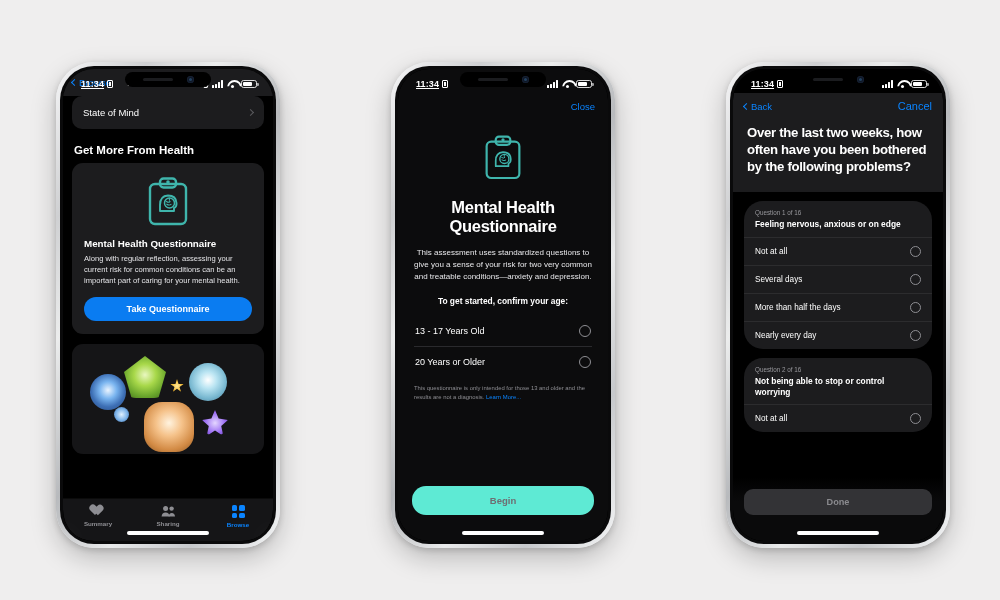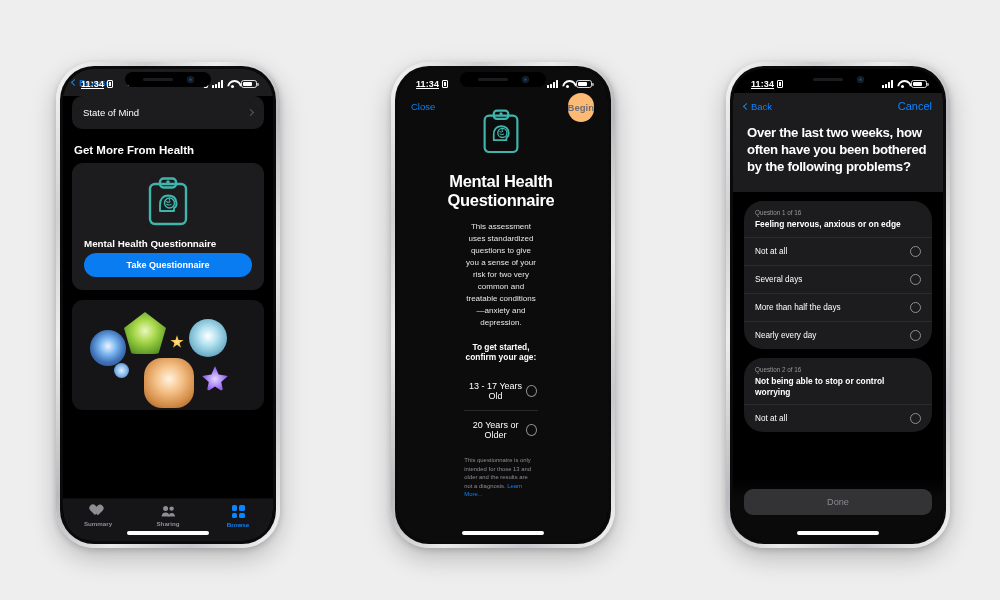--- a/index.html
+++ b/index.html
@@ -135,21 +135,21 @@
   }
   .heart::before{ transform:rotate(-45deg); transform-origin:0 100%; }
   .heart::after{ transform:rotate(45deg); transform-origin:100% 100%; left:-.2px; }
   .people{ width:15px;height:12px; position:relative; }
   .grid4{ width:13px;height:13px; display:grid; grid-template-columns:1fr 1fr;
           grid-template-rows:1fr 1fr; gap:2px; }
   .grid4 i{ background:#0a84ff; border-radius:1.6px; }
 
   
   .sheet2{ position:absolute; inset:0; background:#0c0c0d;
-           border-radius:31px; display:flex; flex-direction:row; }
+           border-radius:31px; display:flex; flex-direction:column; }
   .sheettop{ height:26px; display:flex; align-items:center; justify-content:flex-end;
              padding:0 13px; }
   .closelink{ color:#0a84ff; font-size:9.5px; font-weight:500; }
   .p2body{ flex:1; padding:4px 16px 0; display:flex; flex-direction:column;
            align-items:center; text-align:center; overflow:hidden; }
   .bigicon{ margin:12px 0 13px; }
   .p2title{ color:#fff; font-size:16.5px; font-weight:bold; line-height:1.18;
             letter-spacing:-.3px; margin-bottom:10px; }
   .p2desc{ color:#e6e6e9; font-size:8px; line-height:1.5; margin-bottom:13px; }
   .p2prompt{ color:#fff; font-size:8.4px; font-weight:600; margin-bottom:10px; }
@@ -158,21 +158,21 @@
     display:flex; align-items:center; justify-content:space-between;
     padding:9px 1px; color:#fff; font-size:9px;
   }
   .agerow + .agerow{ border-top:.5px solid #2a2a2d; }
   .radio{ width:12px;height:12px;border-radius:50%;border:1.3px solid #8e8e93; }
   .fineprint{ color:#8e8e93; font-size:5.9px; line-height:1.45; text-align:left;
               width:100%; margin-top:7px; }
   .fineprint a{ color:#0a84ff; text-decoration:none; }
   .p2footer{ padding:0 14px 26px; }
   .greybtn{
-    width:100%; background:#fdba74; color:#6e6e72; border:none;
+    width:100%; background:#5eead4; color:#6e6e72; border:none;
     border-radius:14px; padding:9px 0; font-size:9.5px; font-weight:600;
   }
 
   
   .sheet3{ position:absolute; inset:0; background:#000;
            display:flex; flex-direction:column; border-radius:31px; overflow:hidden; }
   .navbar3{ height:26px; display:flex; align-items:center; justify-content:space-between;
             padding:0 11px; background:#1c1c1e; flex:0 0 auto; }
   .cancellink{ color:#0a84ff; font-size:11px; }
   .q-header{ background:#1c1c1e; padding:6px 14px 16px; }
@@ -187,21 +187,21 @@
     display:flex; align-items:center; justify-content:space-between;
     padding:8px 11px; color:#fff; font-size:8.2px;
     border-top:.5px solid #2c2c2e;
   }
   .radio2{ width:11px;height:11px;border-radius:50%;border:1.2px solid #8e8e93; }
   .p3footer{ position:absolute; left:0; right:0; bottom:0; padding:0 11px 26px;
              background:linear-gradient(to top, #0a0a0b 62%, rgba(10,10,11,0));
              padding-top:12px; z-index:44; }
   .donebtn{
     width:100%; background:#333336; color:#8a8a8e; border:none;
-    border-radius:9px; padding:8px 0; font-size:9.2px; font-weight:400;
+    border-radius:9px; padding:8px 0; font-size:9.2px; font-weight:700;
   }
 </style>
 </head>
 <body>
 
 <div class="stage">
 
   <div class="phone p1">
     <div class="bezel">
       <div class="screen">
@@ -237,20 +237,21 @@
                 <svg width="44" height="50" viewBox="0 0 44 50">
                   <rect x="4" y="7" width="36" height="40" rx="5" fill="none" stroke="#3fb5ac" stroke-width="2.4"></rect>
                   <rect x="14" y="1.5" width="16" height="9" rx="3.5" fill="none" stroke="#3fb5ac" stroke-width="2.4"></rect>
                   <circle cx="22" cy="5" r="1.8" fill="#3fb5ac"></circle>
                   <path d="M14 34 L14 28 Q14 19 22 18.5 Q30 18.5 30.5 26 Q30.8 30 28 31 L28 34 Z" fill="none" stroke="#3fb5ac" stroke-width="1.9" stroke-linejoin="round"></path>
                   <circle cx="23.5" cy="26" r="5" fill="none" stroke="#3fb5ac" stroke-width="1.5"></circle>
                   <path d="M20.5 24.5 q2 1.5 3.5 0 M20.8 27.2 q2.3 1.6 4.2 .2 M23.4 21.3 l0 2" fill="none" stroke="#3fb5ac" stroke-width="1.1" stroke-linecap="round"></path>
                 </svg>
               </div>
               <h3>Mental Health Questionnaire</h3>
+              <p>Along with regular reflection, assessing your current risk for common conditions can be an important part of caring for your mental health.</p>
               <button class="bluebtn">Take Questionnaire</button>
             </div>
 
             <div class="awardcard">
               <div class="badge" style="left:18px;top:30px;width:36px;height:36px;background:radial-gradient(circle at 50% 45%,#eaf4ff 0%,#79b4ef 32%,#3d6fb5 62%,#2b4a7d 100%);"></div>
               <div class="badge" style="left:52px;top:12px;width:42px;height:42px;border-radius:12px;background:radial-gradient(circle at 50% 45%,#e9f7c0 0%,#a8d84a 35%,#6aa62c 68%,#3f6a1a 100%);clip-path:polygon(50% 0%,100% 38%,82% 100%,18% 100%,0% 38%);"></div>
               <div class="badge" style="left:98px;top:35px;width:14px;height:14px;background:radial-gradient(circle,#ffe89a 0%,#f0b429 60%,#b8851a 100%);clip-path:polygon(50% 0%,61% 35%,98% 35%,68% 57%,79% 91%,50% 70%,21% 91%,32% 57%,2% 35%,39% 35%);"></div>
               <div class="badge" style="left:117px;top:19px;width:38px;height:38px;background:radial-gradient(circle at 50% 45%,#ffffff 0%,#b9e4f2 30%,#76b6cf 65%,#44708a 100%);"></div>
               <div class="badge" style="left:42px;top:63px;width:15px;height:15px;background:radial-gradient(circle,#dff0ff 0%,#7cb2e8 55%,#2f5b94 100%);"></div>
               <div class="badge" style="left:72px;top:58px;width:50px;height:50px;border-radius:18px;background:radial-gradient(circle at 50% 42%,#fff3df 0%,#f5c28a 34%,#d38b45 70%,#8c5724 100%);"></div>

